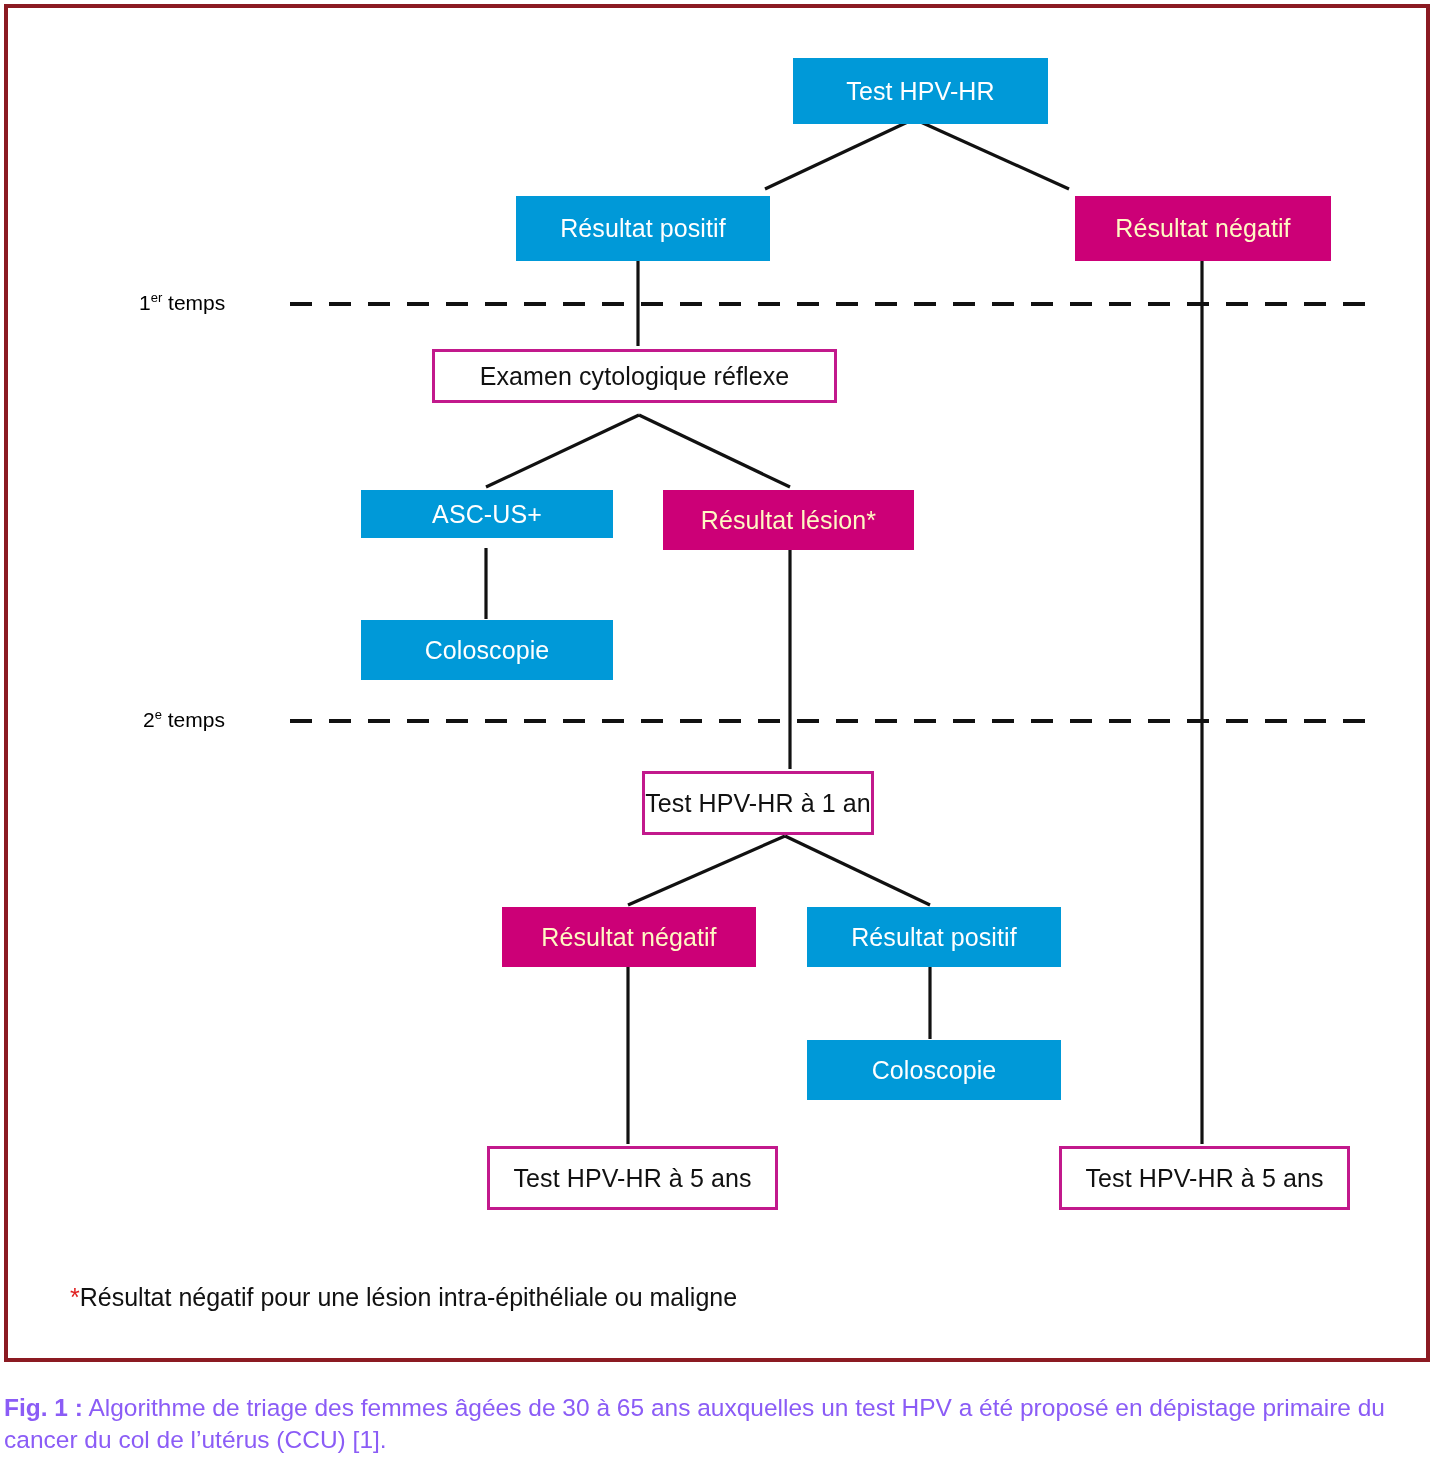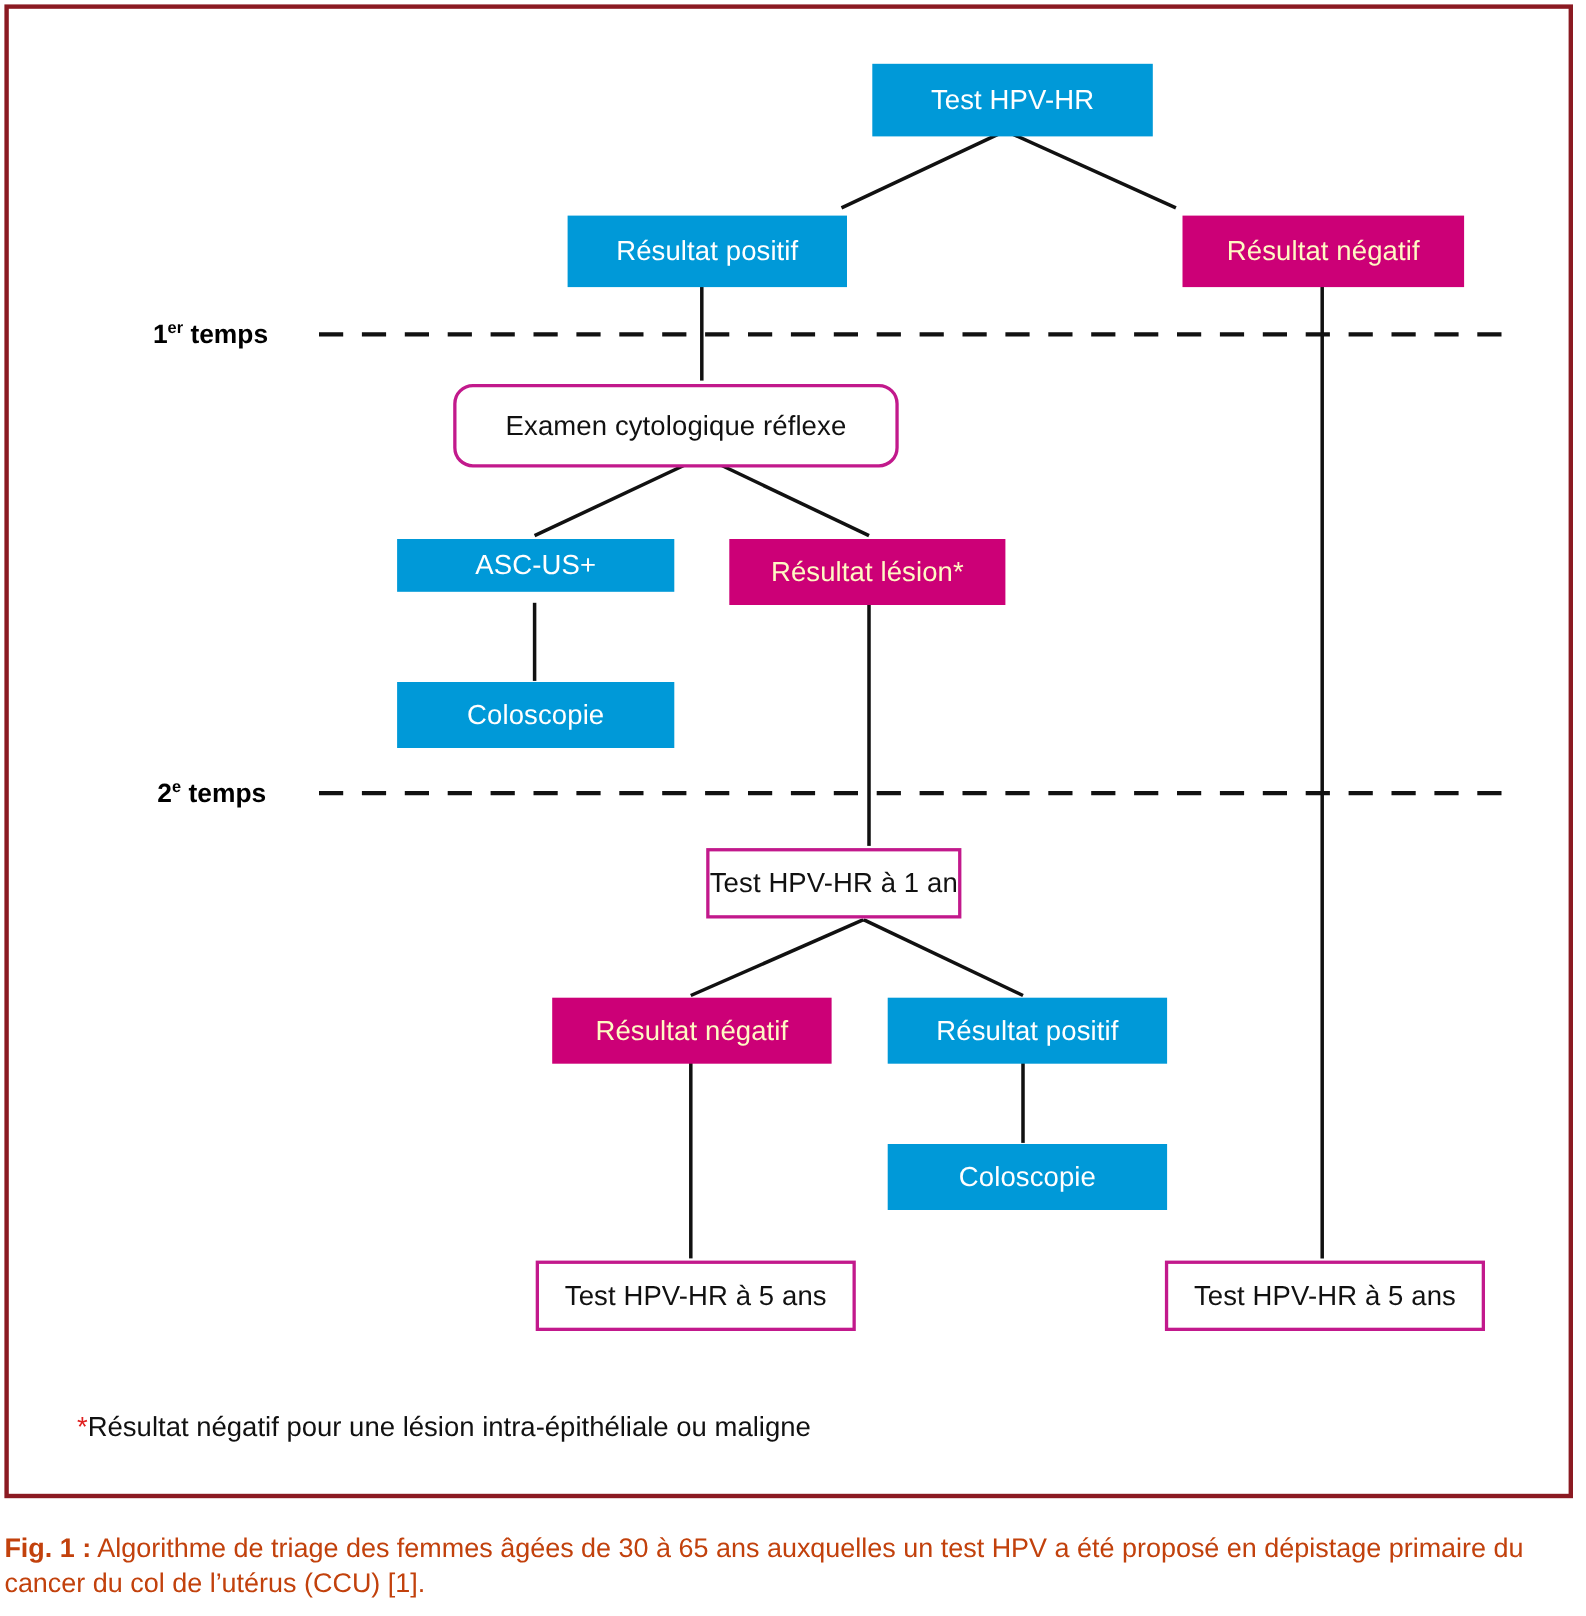--- a/index.html
+++ b/index.html
@@ -70,22 +70,22 @@
   }
   .node.outline-magenta {
     background: #ffffff;
     color: #111111;
     border: 3px solid #C2198C;
   }
 
   
   .phase-label {
     position: absolute;
-    font-size: 24px;
-    font-weight: bold;
+    font-size: 21px;
+    font-weight: normal;
     color: #000000;
     white-space: nowrap;
   }
   .phase-label sup {
     font-size: 0.62em;
     vertical-align: super;
     line-height: 0;
   }
 
   
@@ -102,21 +102,21 @@
   }
 
   
   #caption {
     position: absolute;
     left: 4px;
     top: 1392px;
     width: 1434px;
     font-size: 24.5px;
     line-height: 1.32;
-    color: #c2410c;
+    color: #8b5cf6;
   }
   #caption .fig-num {
     font-weight: bold;
   }
 </style>
 </head>
 <body>
 
 <div id="page">
 
@@ -157,21 +157,21 @@
       <div class="phase-label" style="left:131px; top:283px;"><span>1</span><sup>er</sup><span> temps</span></div>
 
       <div class="phase-label" style="left:135px; top:700px;"><span>2</span><sup>e</sup><span> temps</span></div>
 
       <div class="node filled-blue" style="left:785px; top:50px; width:255px; height:66px;">Test HPV-HR</div>
 
       <div class="node filled-blue" style="left:508px; top:188px; width:254px; height:65px;">Résultat positif</div>
 
       <div class="node filled-magenta" style="left:1067px; top:188px; width:256px; height:65px;">Résultat négatif</div>
 
-      <div class="node outline-magenta" style="left:404px; top:341px; width:405px; height:76px;border-radius:18px;">Examen cytologique réflexe</div>
+      <div class="node outline-magenta" style="left:424px; top:341px; width:405px; height:54px;">Examen cytologique réflexe</div>
 
       <div class="node filled-blue" style="left:353px; top:482px; width:252px; height:48px;">ASC-US+</div>
 
       <div class="node filled-magenta" style="left:655px; top:482px; width:251px; height:60px;">Résultat lésion*</div>
 
       <div class="node filled-blue" style="left:353px; top:612px; width:252px; height:60px;">Coloscopie</div>
 
       <div class="node outline-magenta" style="left:634px; top:763px; width:232px; height:64px;">Test HPV-HR à 1 an</div>
 
       <div class="node filled-magenta" style="left:494px; top:899px; width:254px; height:60px;">Résultat négatif</div>

